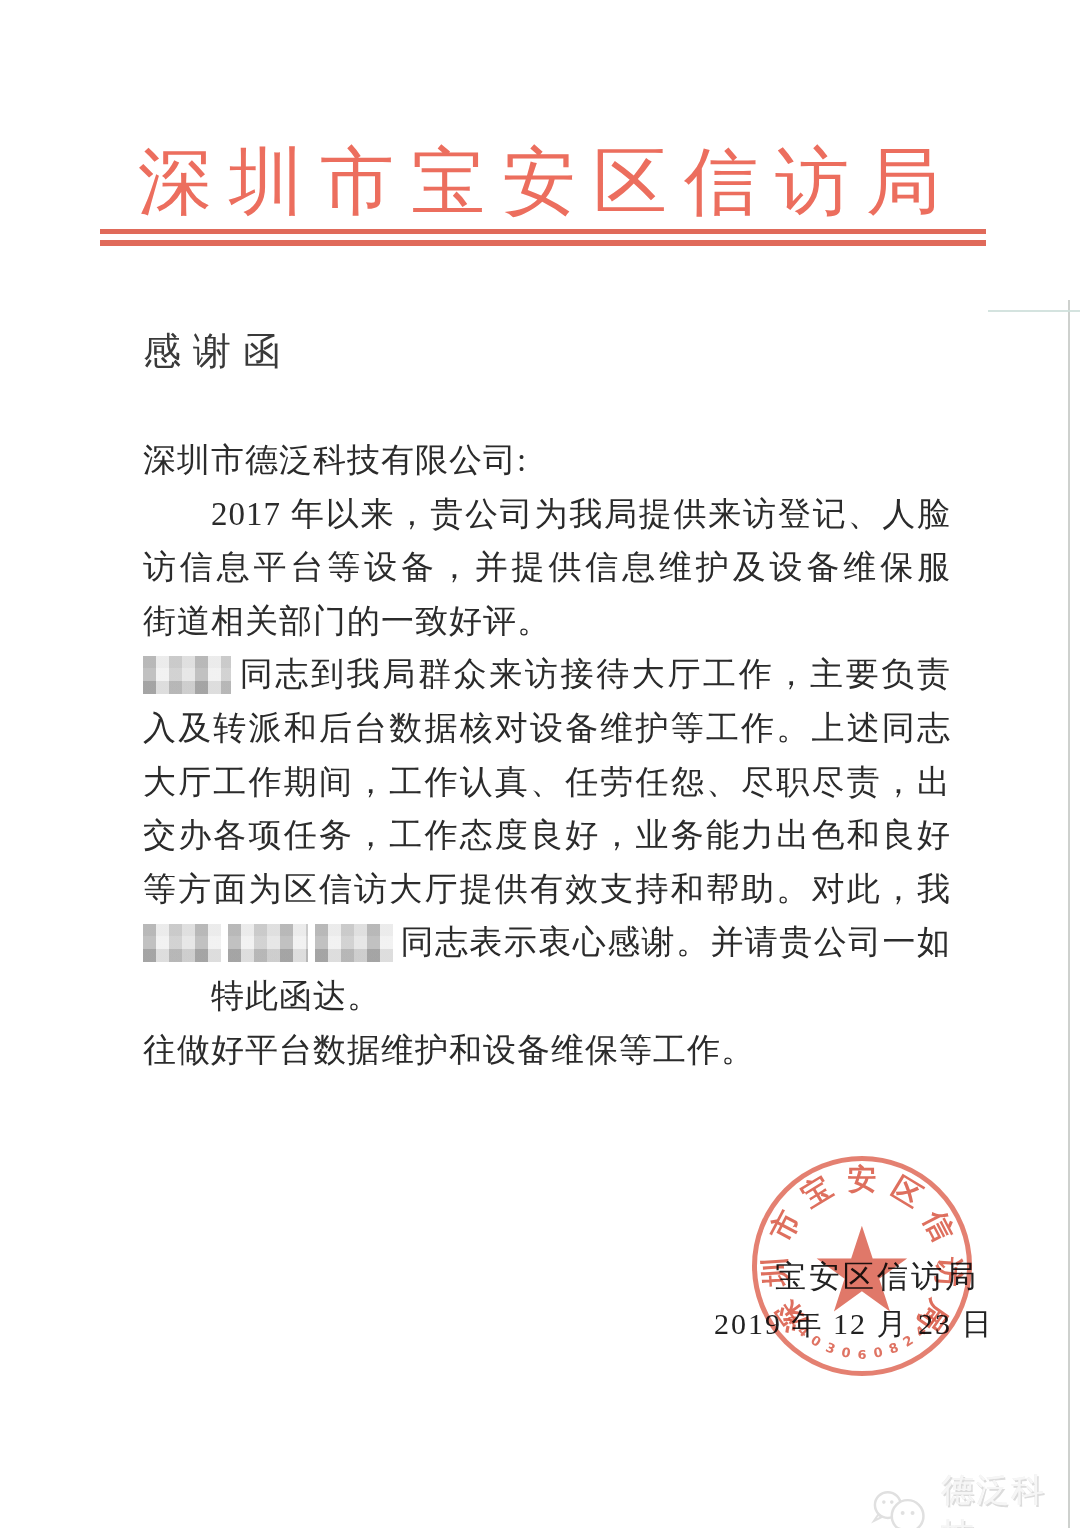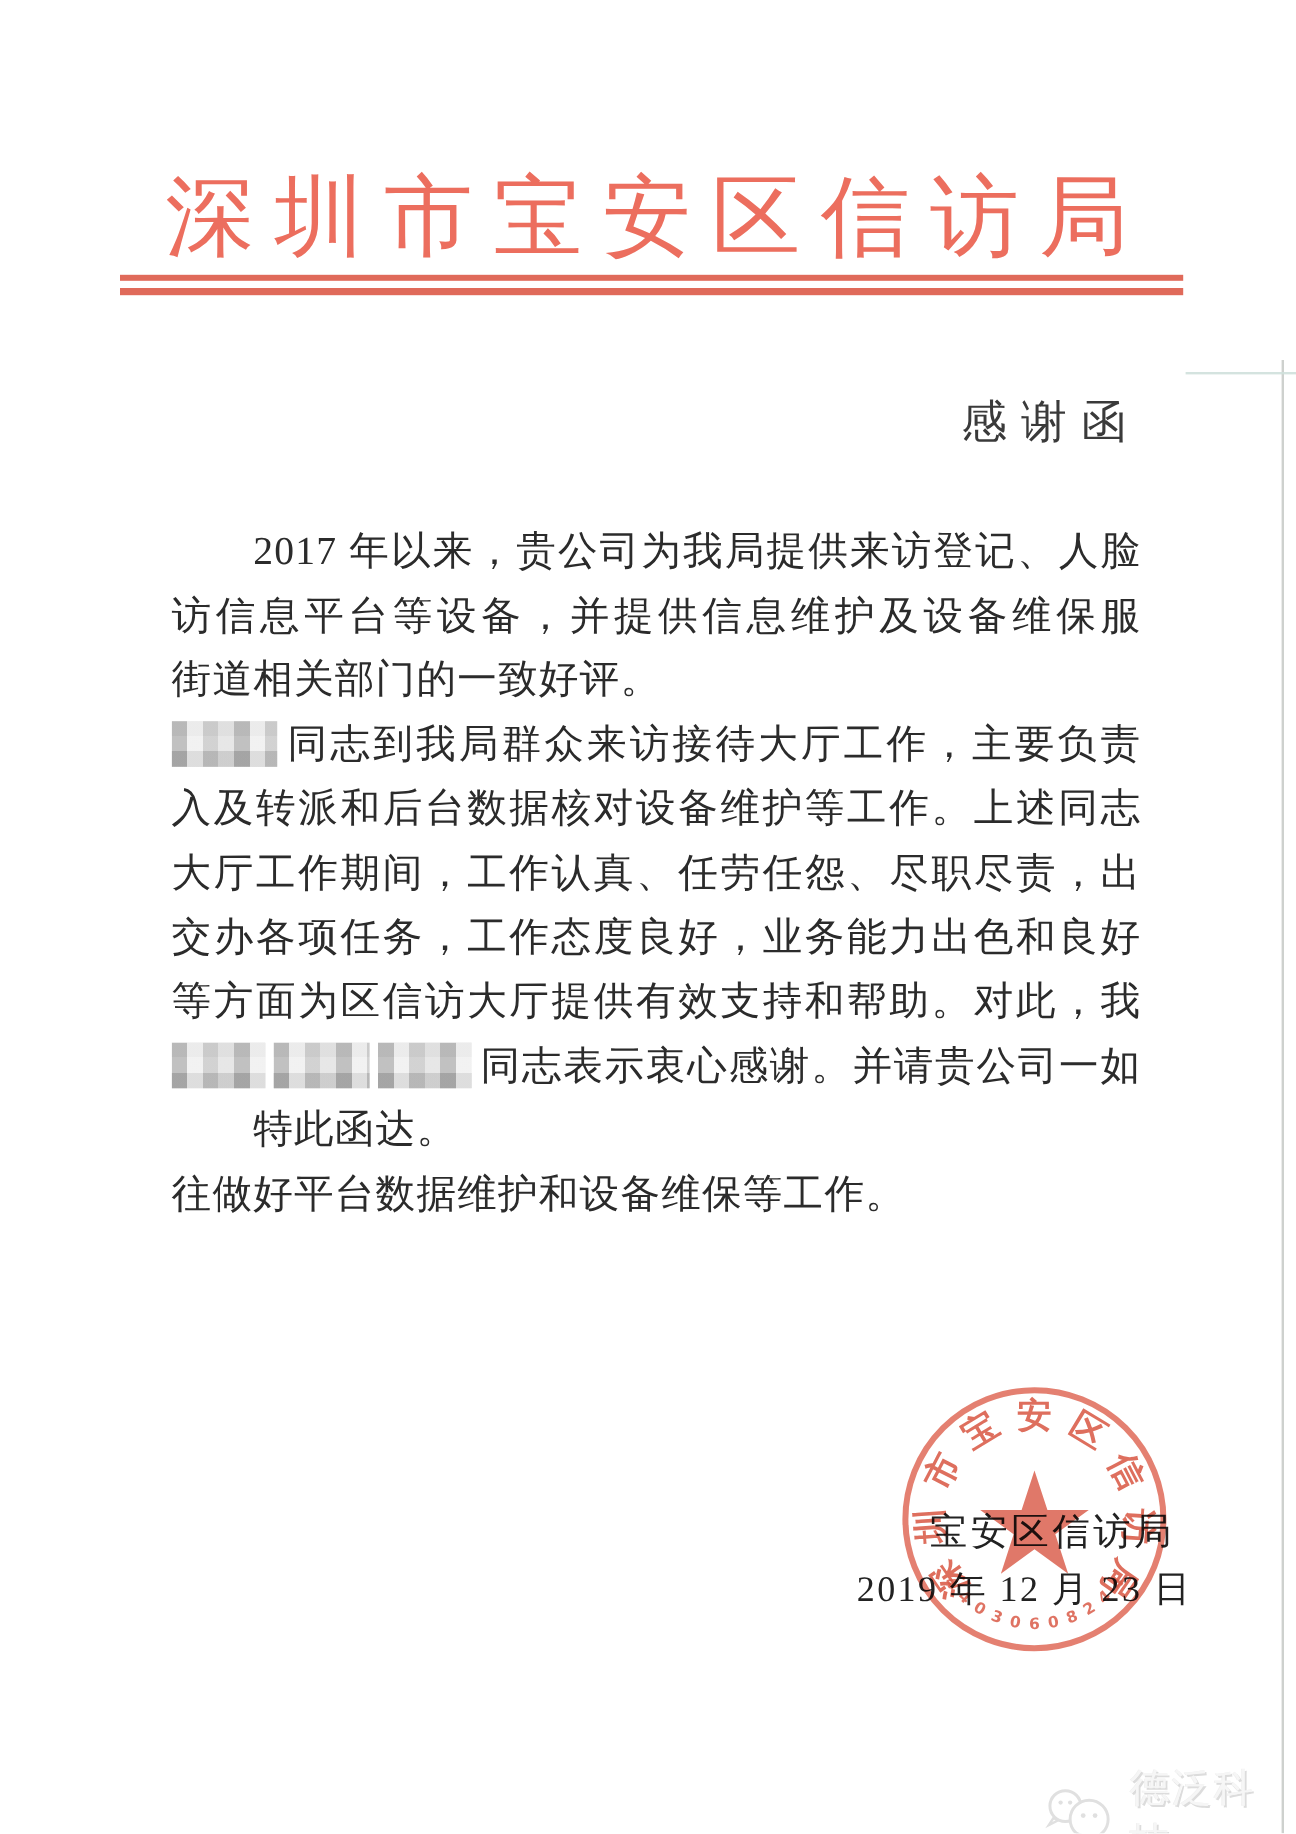--- a/index.html
+++ b/index.html
@@ -11,21 +11,21 @@
   .agency-title{
     position:absolute;left:138px;top:144px;width:900px;
     font-size:74px;line-height:76px;letter-spacing:17px;white-space:nowrap;
     color:#ec6e5e;font-weight:500;
   }
   .red-rule{position:absolute;left:100px;width:886px;background:#e06a5a;}
   .rule-thick{top:229px;height:5px;}
   .rule-thin{top:240px;height:6px;}
   
   .letter-title{
-    position:absolute;left:143px;top:326px;width:808px;text-align:right;
+    position:absolute;left:143px;top:326px;width:808px;text-align:left;
     font-size:38px;letter-spacing:12px;color:#3a3a3a;
   }
   
   .letter-body{position:absolute;left:143px;top:434px;width:808px;}
   .bline{
     height:53.6px;line-height:53.6px;font-size:33px;letter-spacing:1px;
     white-space:nowrap;color:#2b2b2b;
   }
   .bline.just{text-align:justify;text-align-last:justify;white-space:normal;
     overflow:hidden;}
@@ -75,20 +75,21 @@
 
 <div id="page">
 
   <div class="agency-title">深圳市宝安区信访局</div>
   <div class="red-rule rule-thick"></div>
   <div class="red-rule rule-thin"></div>
 
   <div class="letter-title">感谢函</div>
 
   <div class="letter-body">
+      <div class="bline"><span>深圳市德泛科技有限公司:</span></div>
       <div class="bline just ind"><span>2017 年以来，贵公司为我局提供来访登记、人脸识别、云安</span></div>
       <div class="bline just"><span>访信息平台等设备，并提供信息维护及设备维保服务，得到区、</span></div>
       <div class="bline"><span>街道相关部门的一致好评。</span></div>
       <div class="bline just"><span class="pixelated" style="width: 88px;"></span><span>同志到我局群众来访接待大厅工作，主要负责案件数据录</span></div>
       <div class="bline just"><span>入及转派和后台数据核对设备维护等工作。上述同志在我局信访</span></div>
       <div class="bline just"><span>大厅工作期间，工作认真、任劳任怨、尽职尽责，出色完成领导</span></div>
       <div class="bline just"><span>交办各项任务，工作态度良好，业务能力出色和良好的协作意识</span></div>
       <div class="bline just"><span>等方面为区信访大厅提供有效支持和帮助。对此，我们向贵公司</span></div>
       <div class="bline just"><span class="pixelated" style="width: 78px;"></span><span class="pixelated" style="width: 80px;"></span><span class="pixelated" style="width: 78px;"></span><span>同志表示衷心感谢。并请贵公司一如既</span></div>
       <div class="bline ind"><span>特此函达。</span></div>

